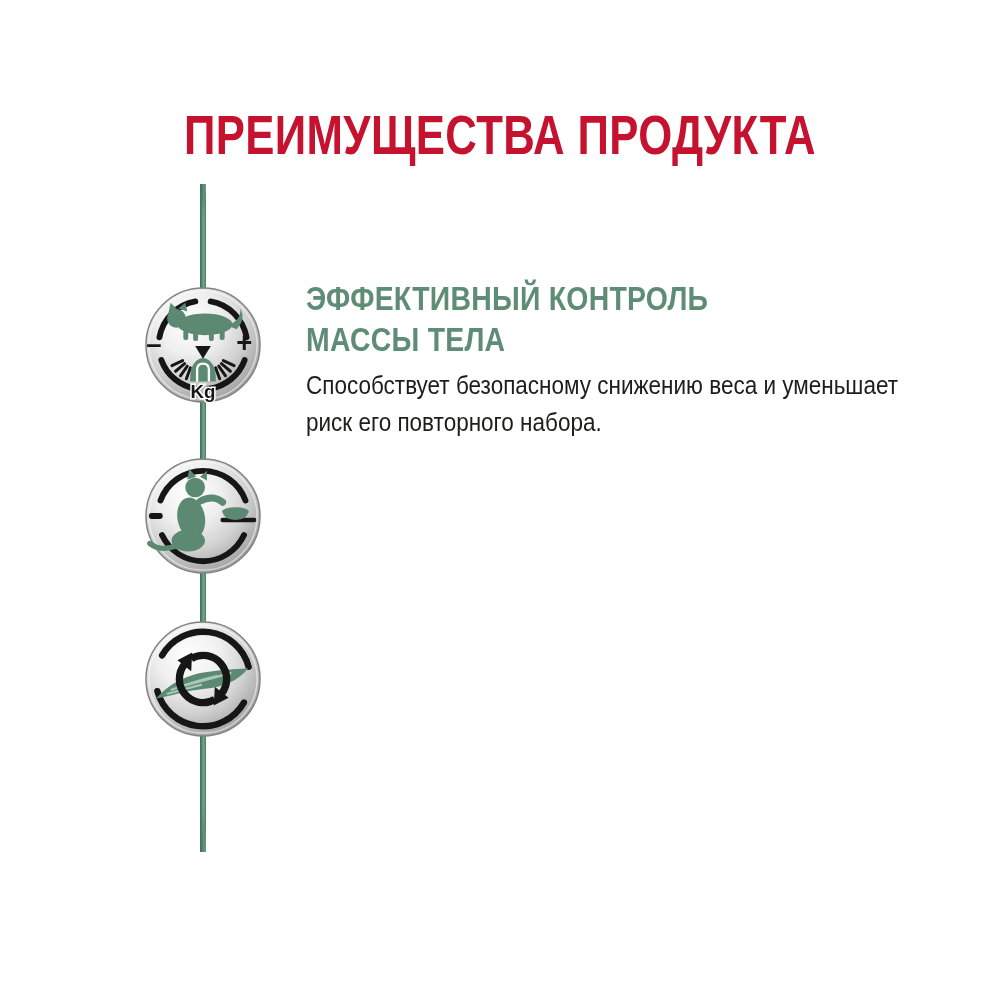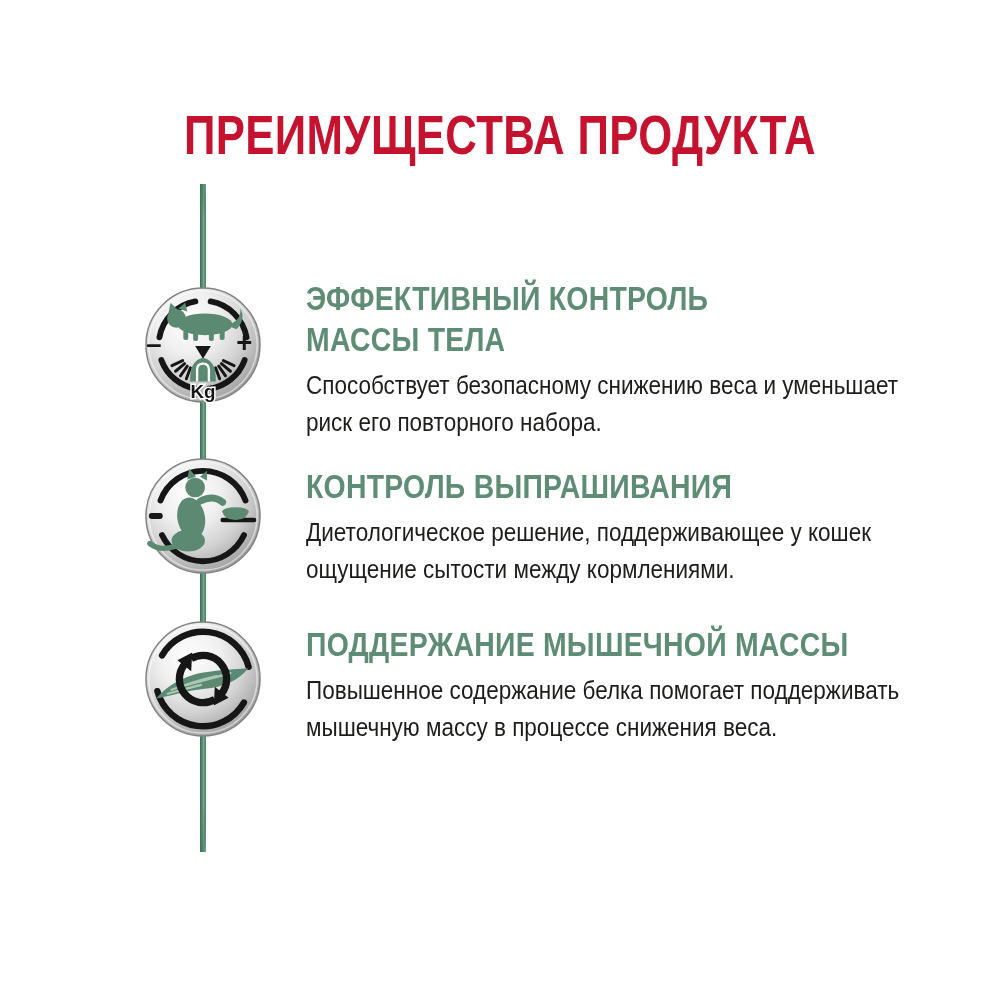--- a/index.html
+++ b/index.html
@@ -188,33 +188,15 @@
     <div class="benefit-heading">
       <div>ЭФФЕКТИВНЫЙ КОНТРОЛЬ</div>
       <div>МАССЫ ТЕЛА</div>
     </div>
     <div class="benefit-body">
       <div>Способствует безопасному снижению веса и уменьшает</div>
       <div>риск его повторного набора.</div>
     </div>
   </div>
 
-  <div class="benefit-text bt-2">
-    <div class="benefit-heading">
-      <div>КОНТРОЛЬ ВЫПРАШИВАНИЯ</div>
-    </div>
-    <div class="benefit-body">
-      <div>Диетологическое решение, поддерживающее у кошек</div>
-      <div>ощущение сытости между кормлениями.</div>
-    </div>
-  </div>
-
-  <div class="benefit-text bt-3">
-    <div class="benefit-heading">
-      <div>ПОДДЕРЖАНИЕ МЫШЕЧНОЙ МАССЫ</div>
-    </div>
-    <div class="benefit-body">
-      <div>Повышенное содержание белка помогает поддерживать</div>
-      <div>мышечную массу в процессе снижения веса.</div>
-    </div>
-  </div>
+
 
 </div>
 
 </body></html>

